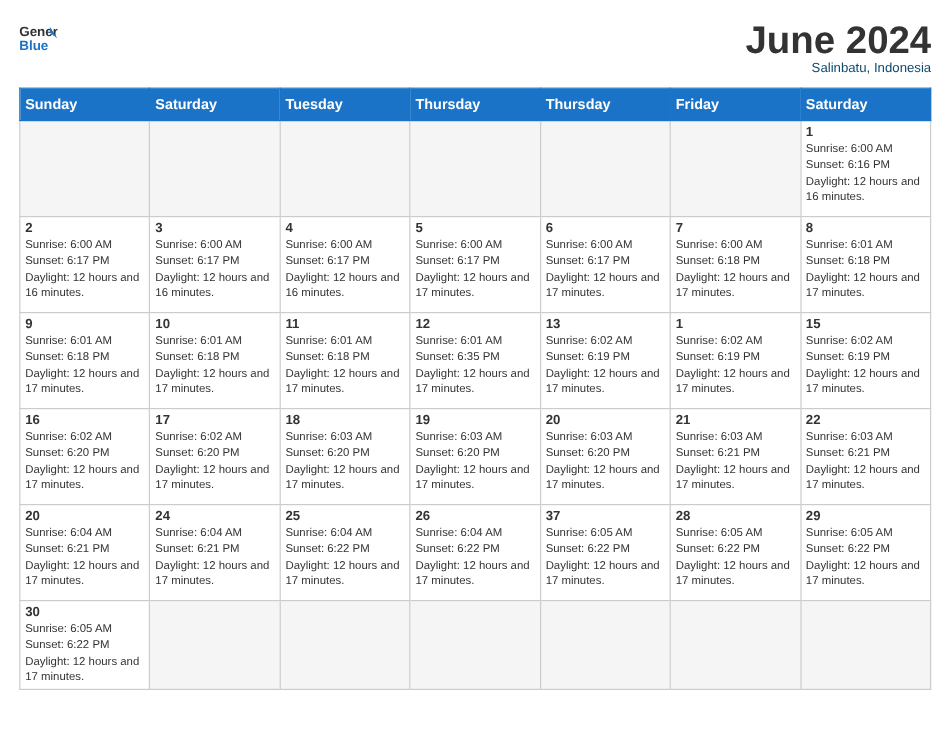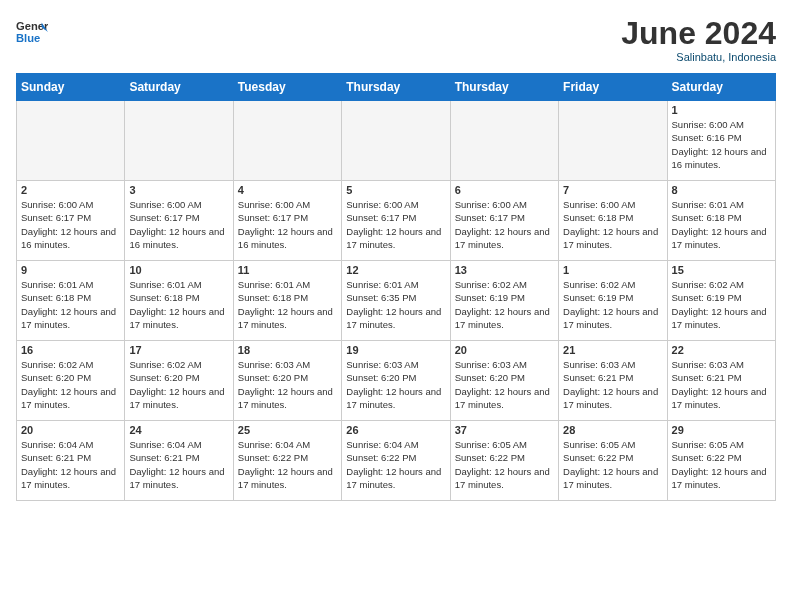--- a/index.html
+++ b/index.html
@@ -321,14 +321,29 @@
 and 17 minutes.</div>
         </td>
         <td>
           <span class="day-number">29</span>
           <div class="day-info">Sunrise: 6:05 AM
 Sunset: 6:22 PM
 Daylight: 12 hours
 and 17 minutes.</div>
         </td>
       </tr>
+      <tr class="single-day-row">
+        <td>
+          <span class="day-number">30</span>
+          <div class="day-info">Sunrise: 6:05 AM
+Sunset: 6:22 PM
+Daylight: 12 hours
+and 17 minutes.</div>
+        </td>
+        <td class="empty-cell"></td>
+        <td class="empty-cell"></td>
+        <td class="empty-cell"></td>
+        <td class="empty-cell"></td>
+        <td class="empty-cell"></td>
+        <td class="empty-cell"></td>
+      </tr>
     </tbody>
 </table>
 
 </body></html>

